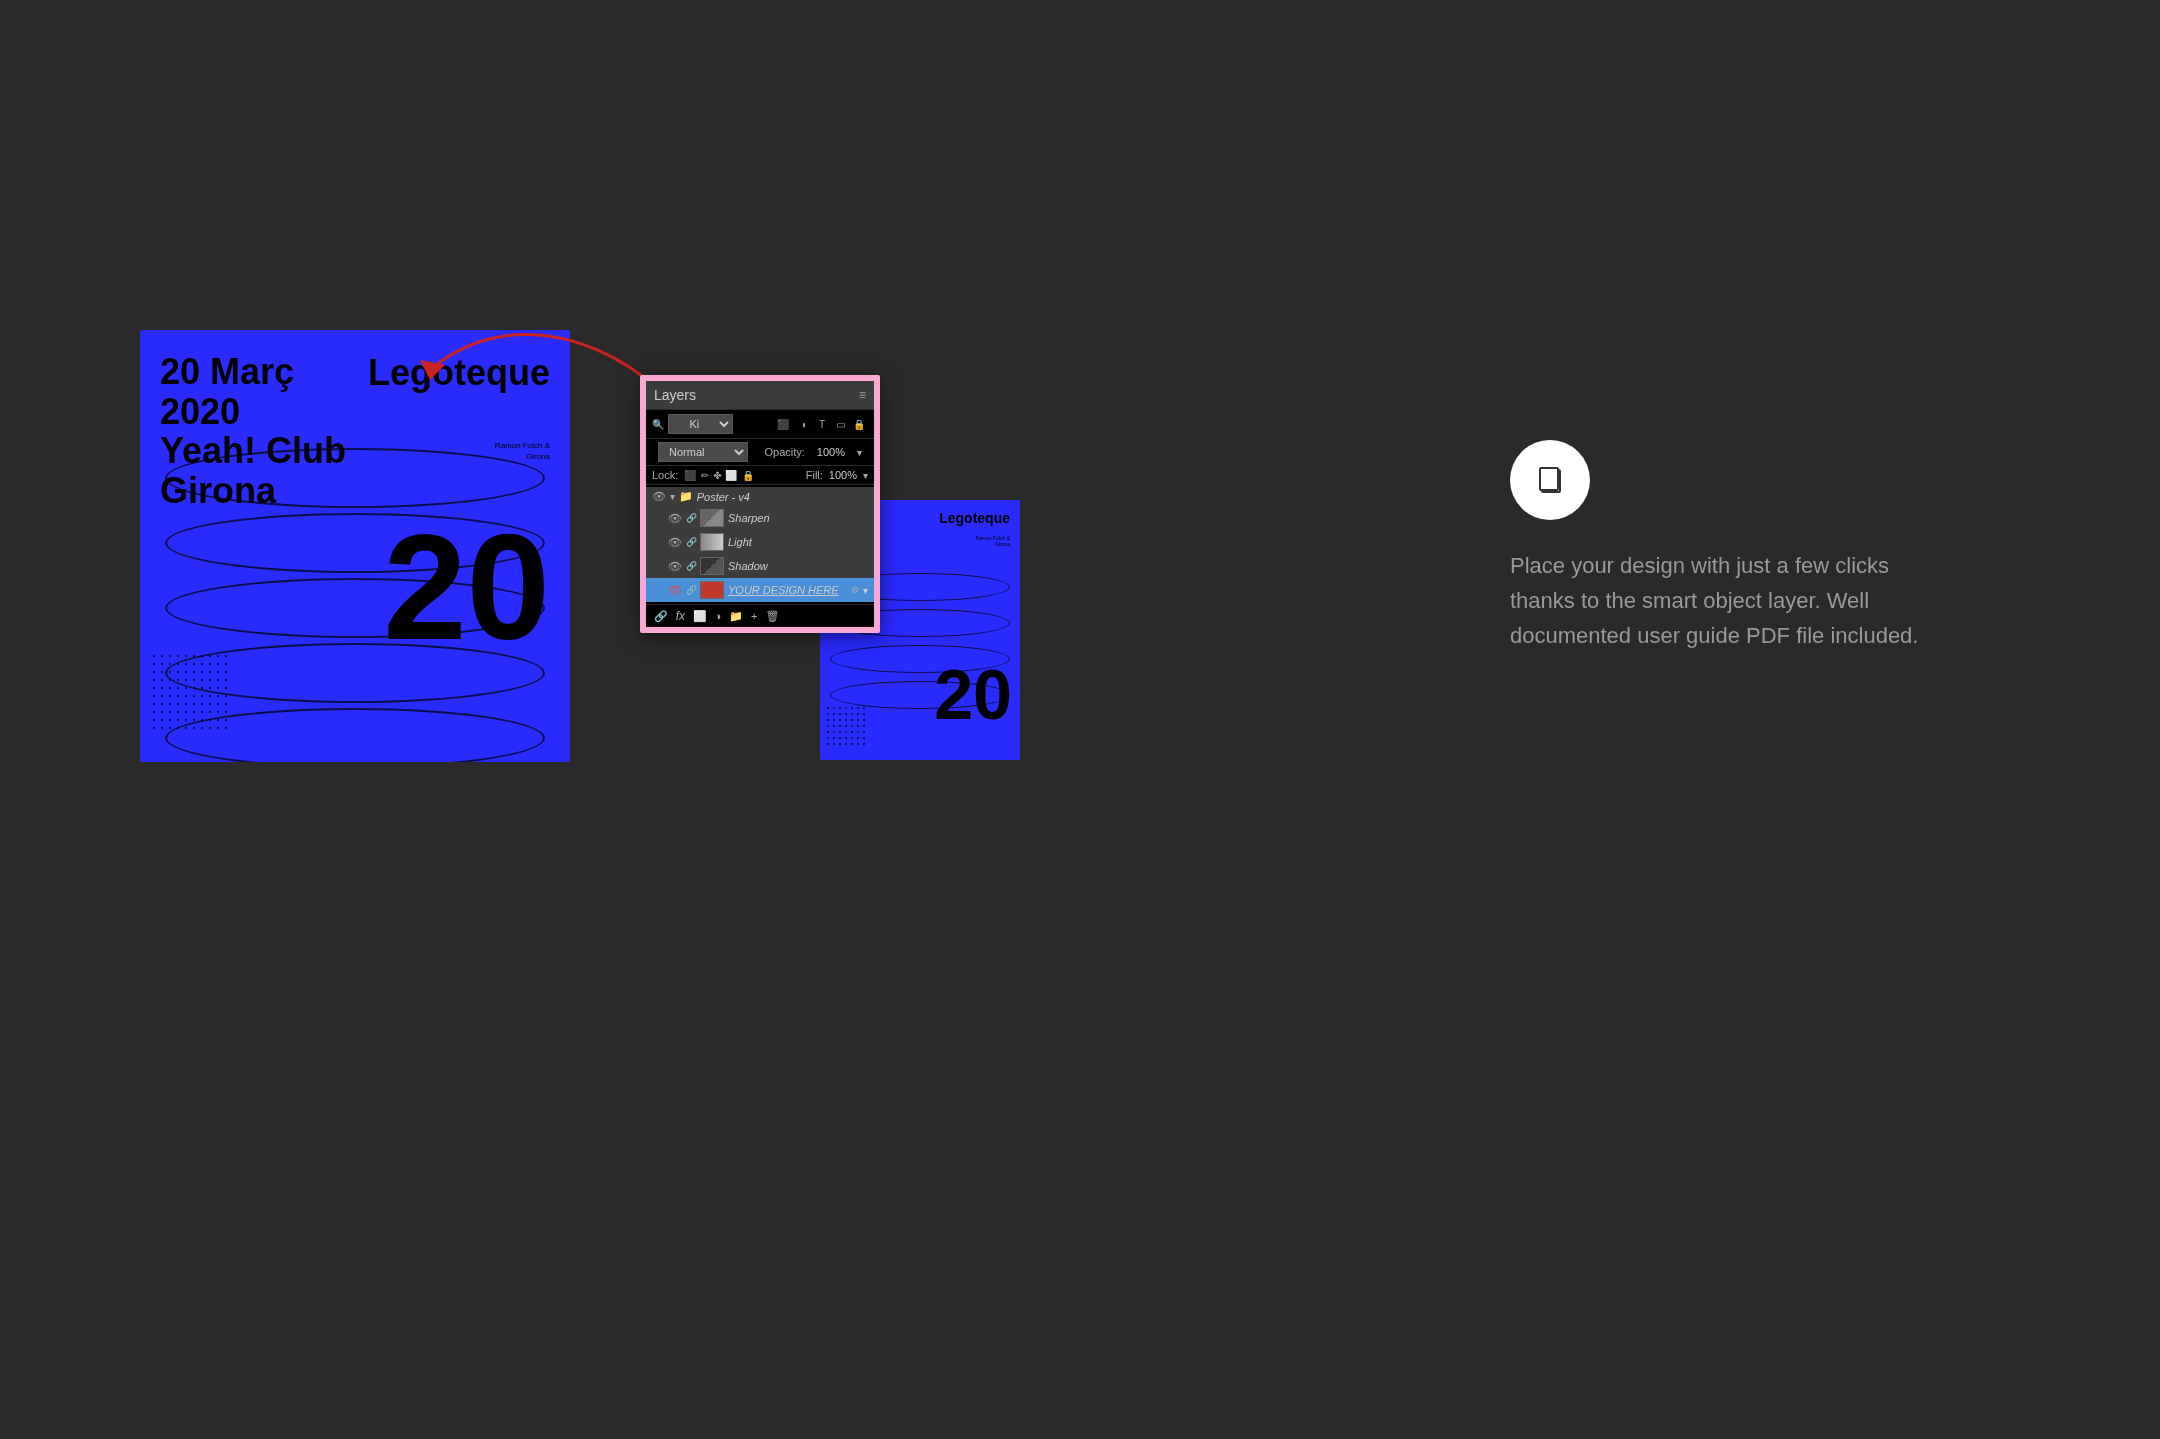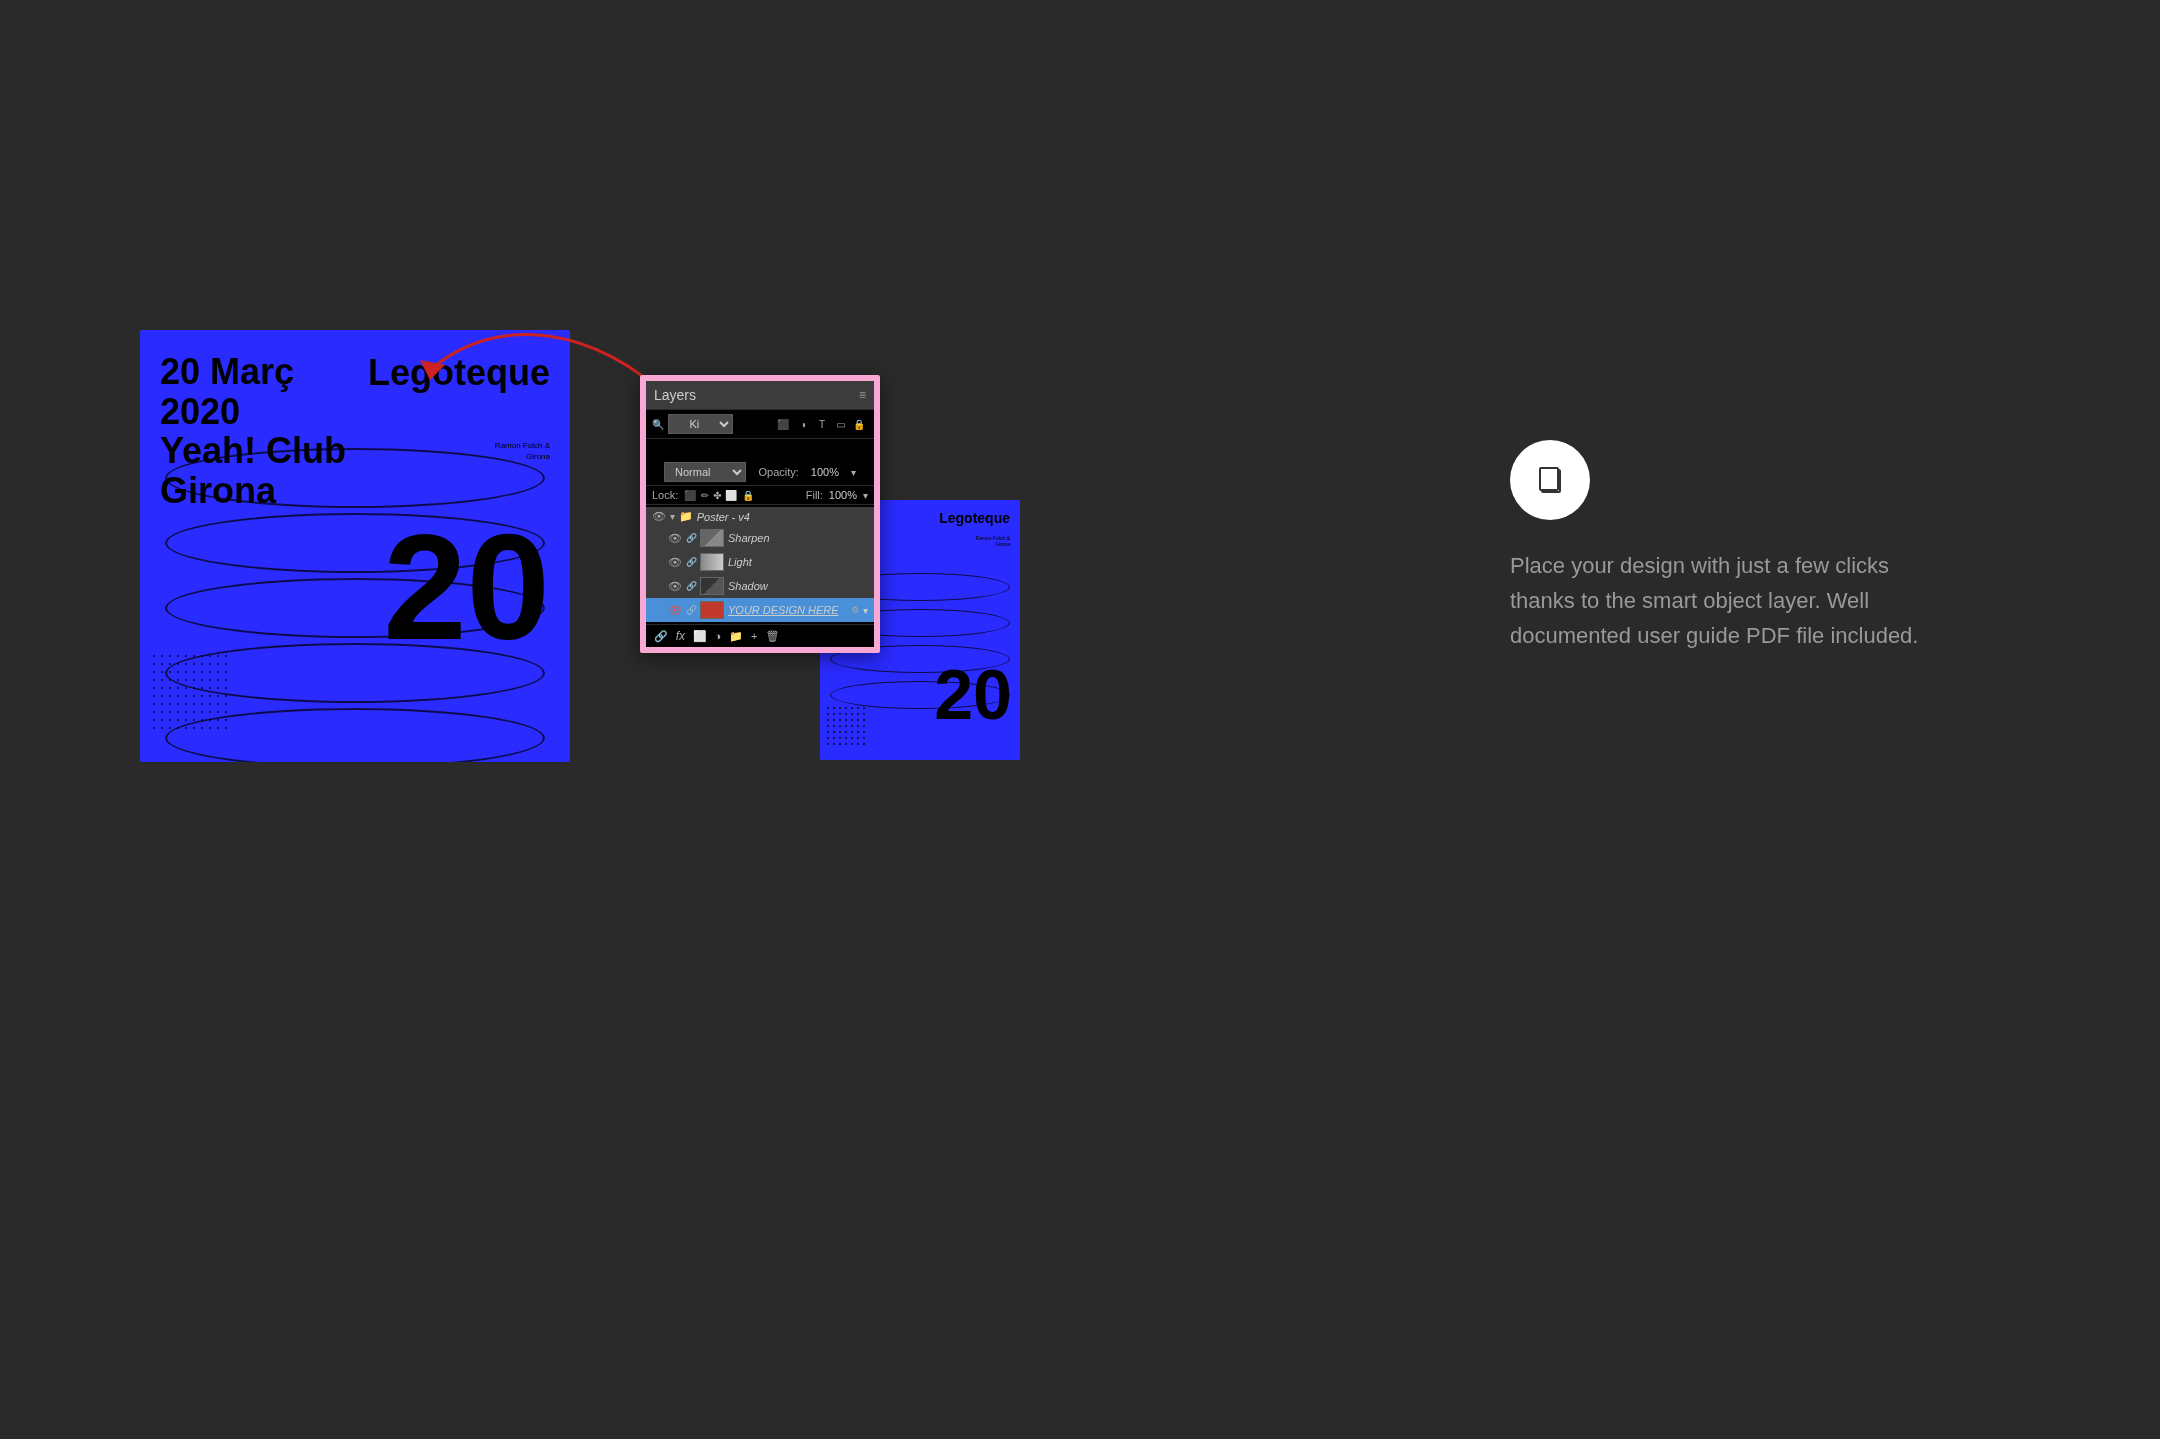--- a/index.html
+++ b/index.html
@@ -182,24 +182,23 @@
       height: 16px;
       display: flex;
       align-items: center;
       justify-content: center;
     }
 
     
     .blend-row {
       display: flex;
       align-items: center;
-      padding: 3px 18px;
+      padding: 3px 12px;
       gap: 12px;
       border-bottom: 1px solid #2a2a2a;
-      margin-top: 20px;
     }
 
     .blend-dropdown {
       background: #4a4a4a;
       border: 1px solid #5a5a5a;
       color: #ccc;
       font-size: 11px;
       padding: 2px 6px;
       width: 90px;
     }

